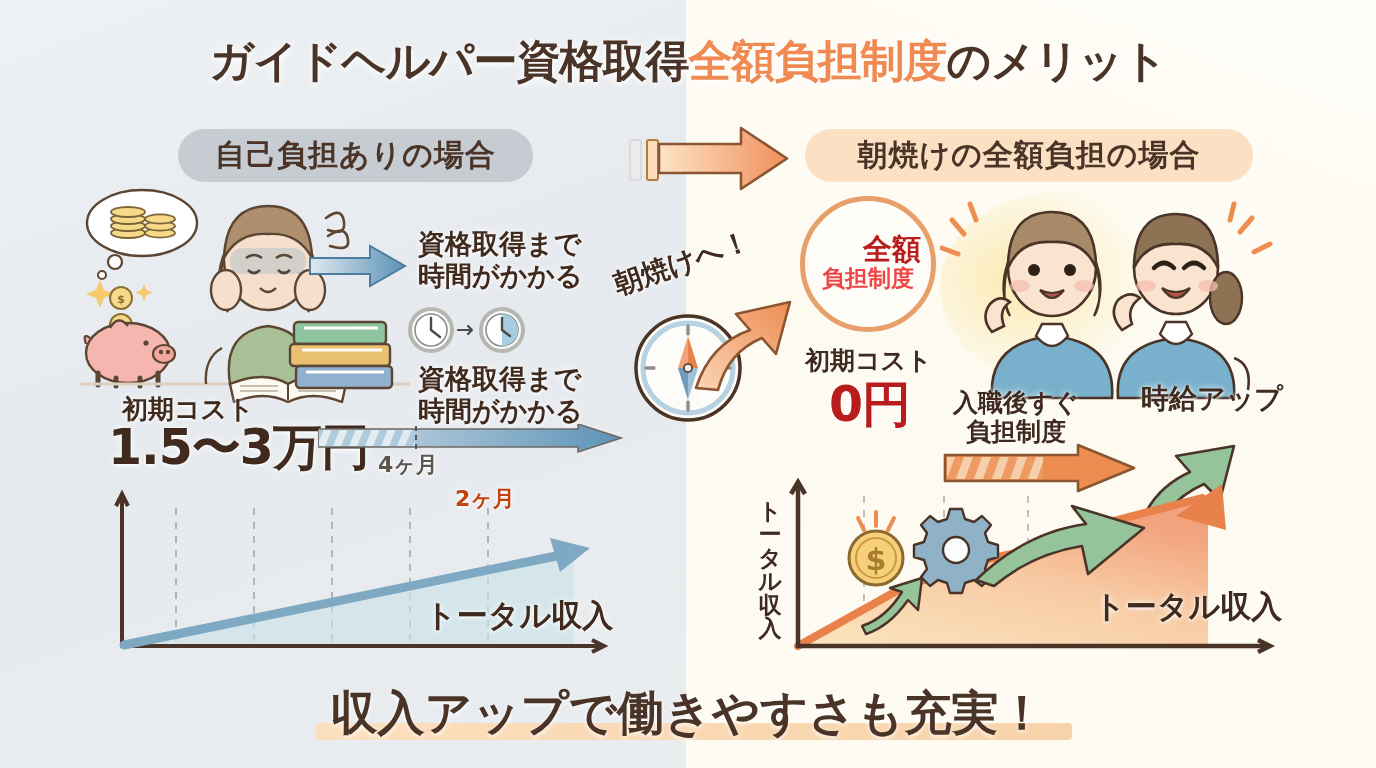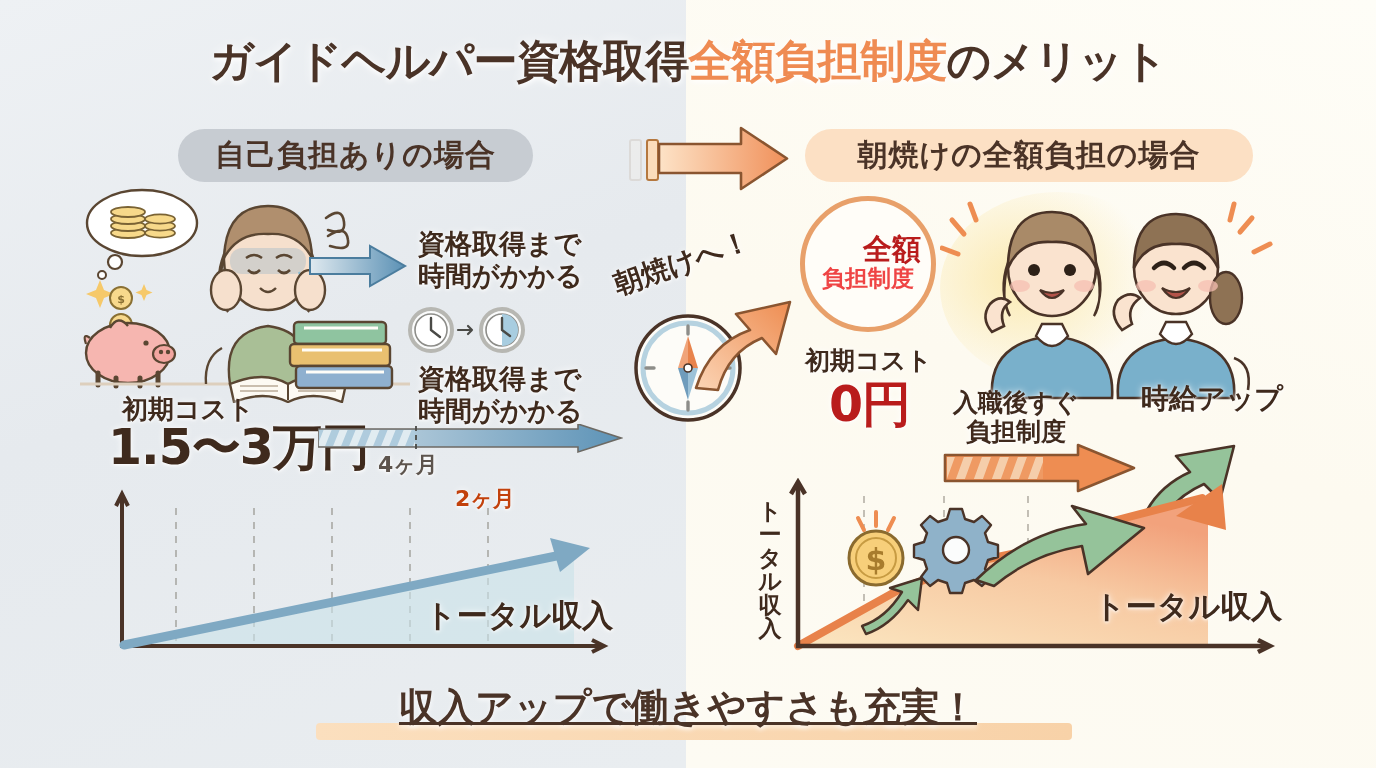--- a/index.html
+++ b/index.html
@@ -76,23 +76,23 @@
   .circ-badge{position:absolute;left:800px;top:196px;width:126px;height:126px;
     border-radius:50%;border:5px solid #e8a06a;background:#fffdf8;
     display:flex;flex-direction:column;align-items:center;justify-content:center;}
   .circ-top{font-size:29px;font-weight:bold;color:#b91c1c;line-height:1;margin-left:48px;}
   .circ-bot{font-size:23px;font-weight:bold;color:#ef4444;line-height:1.3;}
 
   
   .footer-wrap{position:absolute;left:0;top:682px;width:1376px;text-align:center;}
   .footer-hl{position:absolute;left:316px;top:723px;width:756px;height:17px;
     background:linear-gradient(90deg,#fbdfbe,#f8d2a8);border-radius:4px;}
-  .footer-txt{position:relative;font-size:38px;font-weight:bold;color:#4a3327;
+  .footer-txt{position:relative;font-size:47px;font-weight:bold;color:#4a3327;
     white-space:nowrap;z-index:2;
-    text-shadow:0 2px 5px rgba(255,255,255,.9);text-decoration:underline;}
+    text-shadow:0 2px 5px rgba(255,255,255,.9);}
 </style>
 </head>
 <body>
 
 <div id="stage">
 
   <div class="bg-left"></div>
   <div class="bg-right"></div>
 
   <div class="title">

